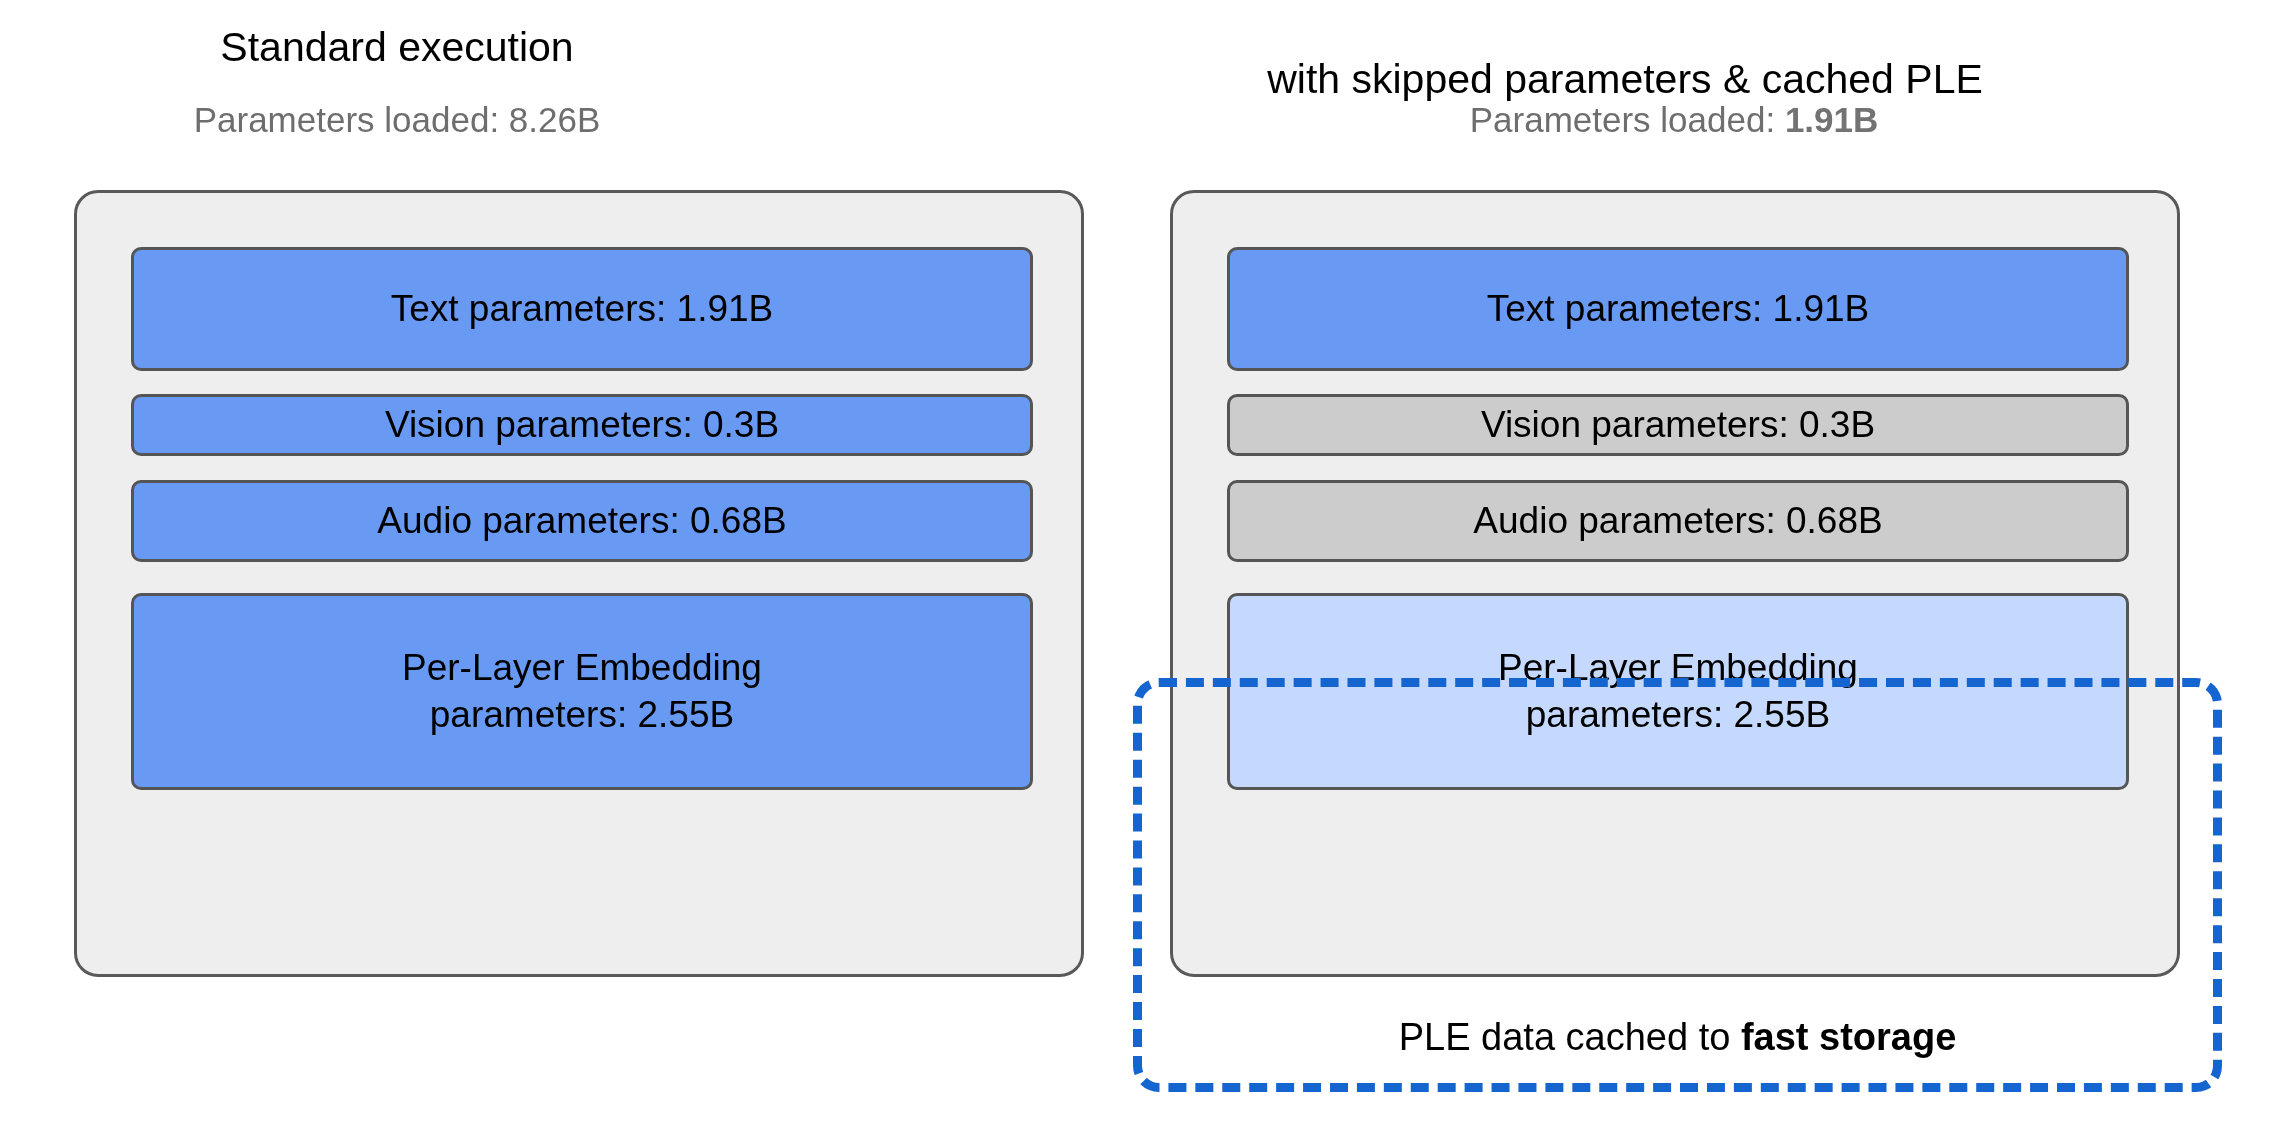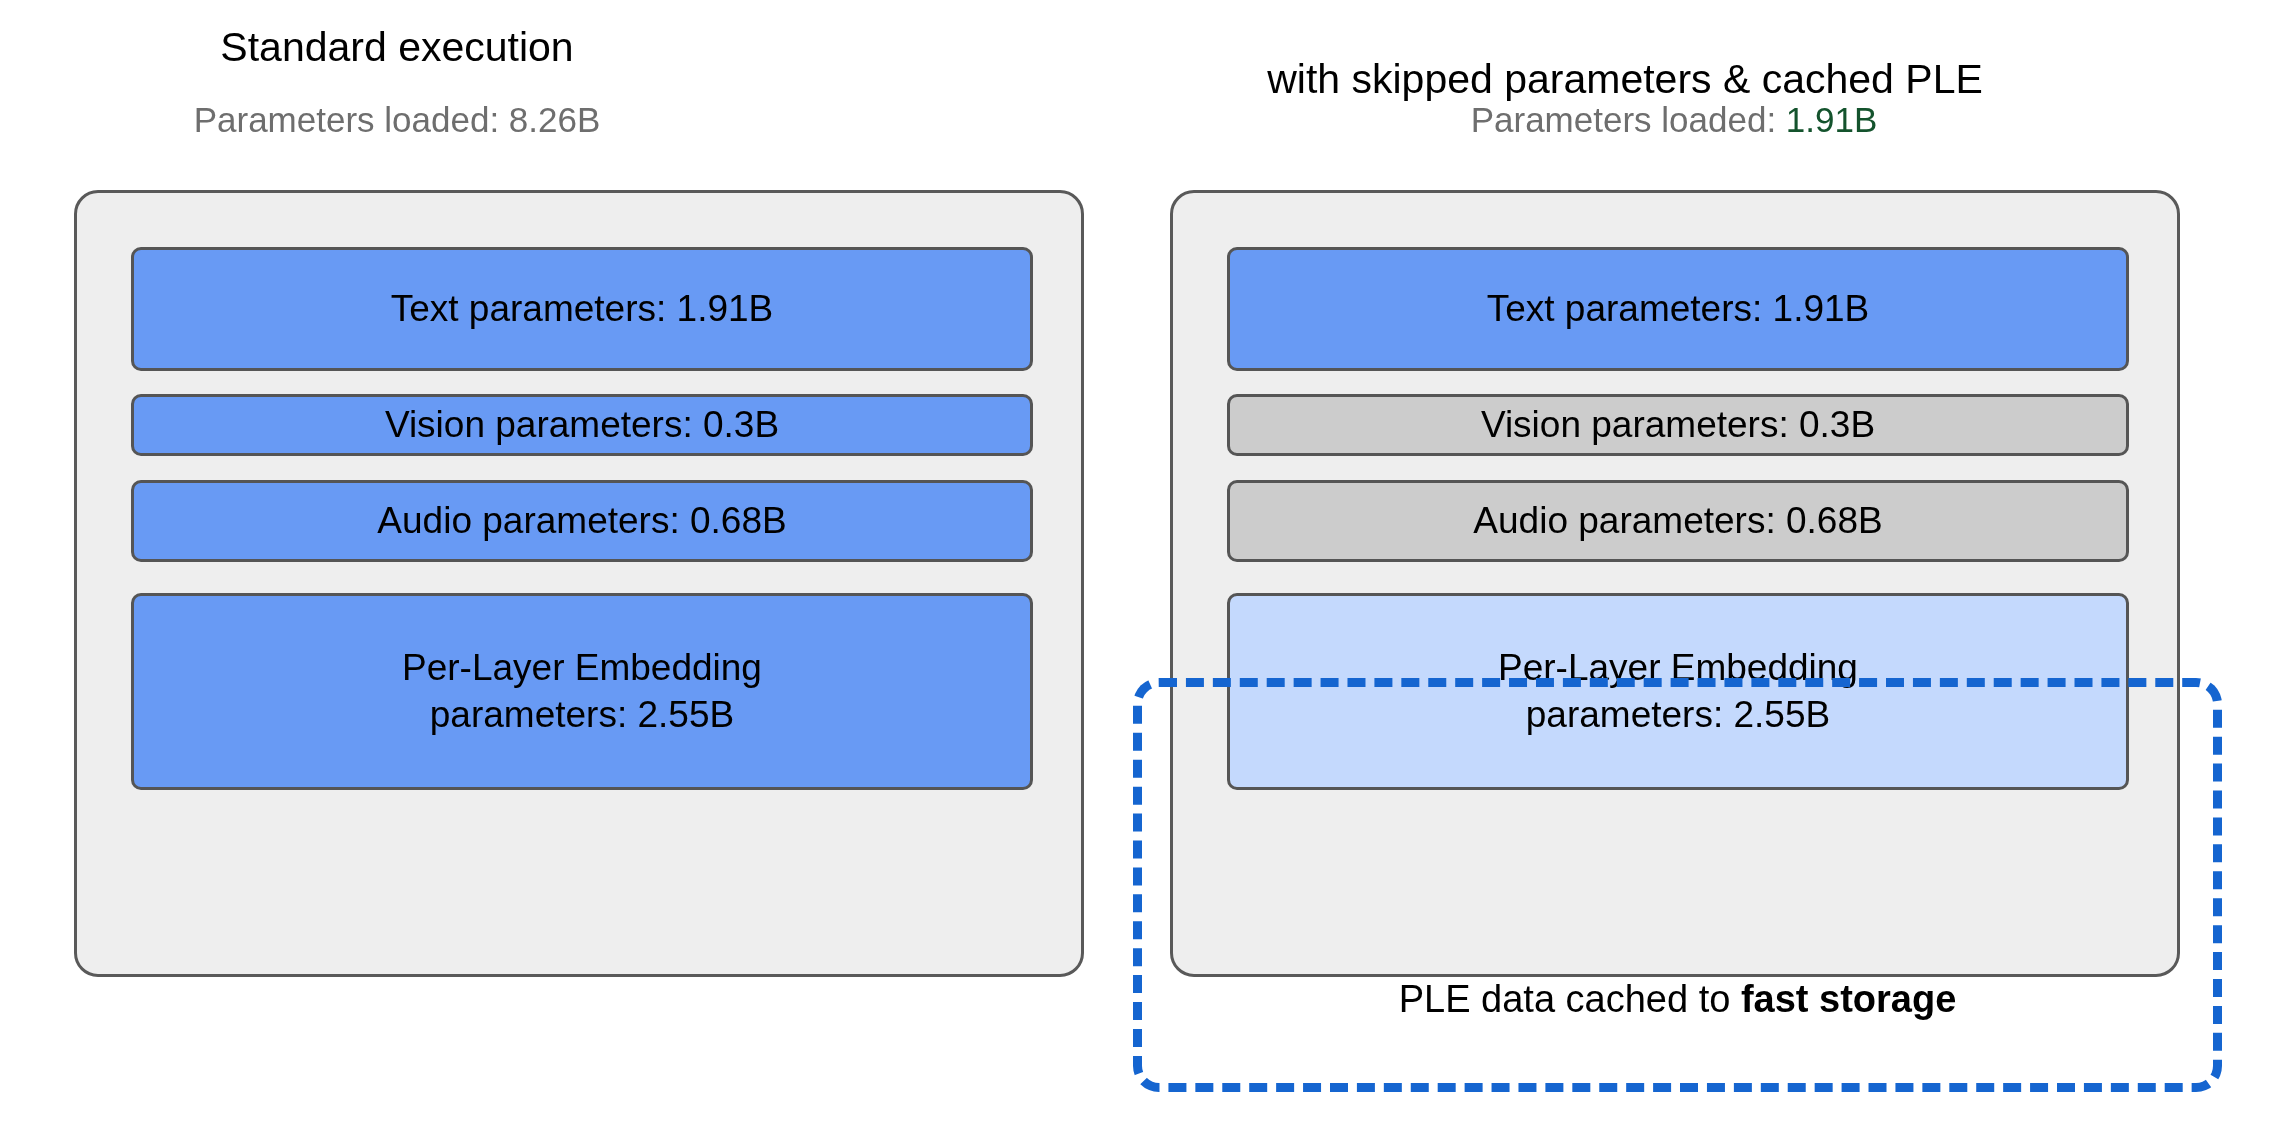--- a/index.html
+++ b/index.html
@@ -33,21 +33,21 @@
     white-space: nowrap;
   }
   .panel-subtitle {
     position: absolute;
     text-align: center;
     font-size: 35px;
     font-weight: normal;
     color: #6e6e6e;
     white-space: nowrap;
   }
-  .panel-subtitle b { font-weight: normal; color: #14532d; }
+  .panel-subtitle b { font-weight: bold; color: #737373; }
 
   
   .panel-box {
     position: absolute;
     background: #eeeeee;
     border: 3px solid #595959;
     border-radius: 24px;
     box-sizing: border-box;
     padding-left: 12px;
   }
@@ -126,17 +126,17 @@
     <div class="param-box fill-gray" style="left:54px; top:201px; width:902px; height:62px;">Vision parameters: 0.3B</div>
 
     <div class="param-box fill-gray" style="left:54px; top:287px; width:902px; height:82px;">Audio parameters: 0.68B</div>
 
     <div class="param-box fill-lblue" style="left:54px; top:400px; width:902px; height:197px;">Per-Layer Embedding
 parameters: 2.55B</div>
   </div>
 
   <div class="dashed-region" style="left:1133px; top:678px; width:1089px; height:414px;"></div>
 
-  <div class="cache-caption" style="left:1133px; top:978px; width:1089px;">
+  <div class="cache-caption" style="left:1133px; top:1016px; width:1089px;">
     <span>PLE data cached to </span><b>fast storage</b>
   </div>
 
 </div>
 
 </body></html>

